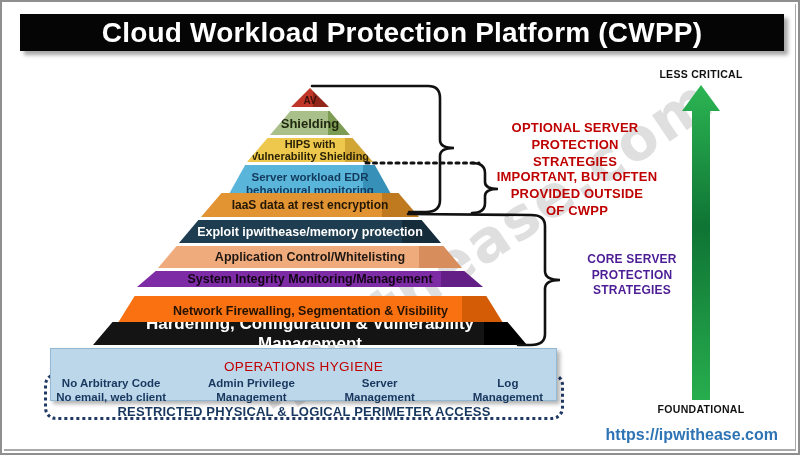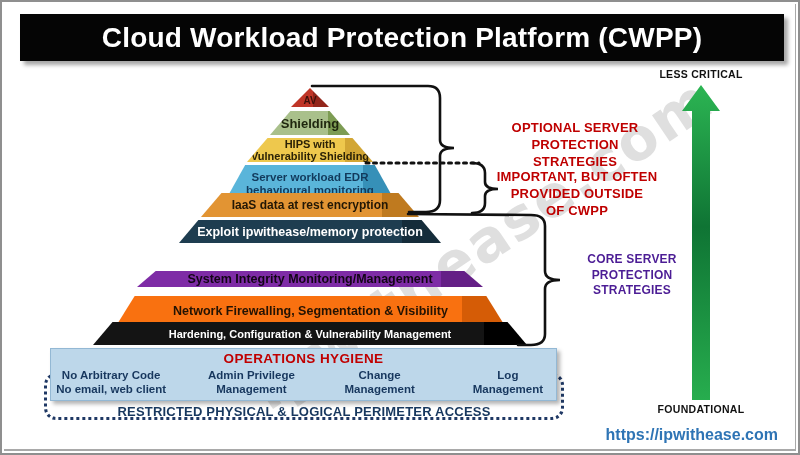--- a/index.html
+++ b/index.html
@@ -1,20 +1,20 @@
 <!DOCTYPE html>
 <html><head>
 <meta charset="utf-8">
 <style>
   html,body{margin:0;padding:0;background:#e8e8e8;font-family:"Liberation Sans",sans-serif;}
   .canvas{position:relative;width:800px;height:455px;background:#ffffff;overflow:hidden;
           border:2px solid #8f8f8f;box-sizing:border-box;
           box-shadow:inset 0 0 0 2px #ffffff, inset -3px -4px 0 #a9a9a9;}
   
-  .titlebar{position:absolute;left:18px;top:12px;width:764px;height:47px;background:#050505;
+  .titlebar{position:absolute;left:18px;top:12px;width:764px;height:37px;background:#050505;
             display:flex;align-items:center;justify-content:center;
             box-shadow:4px 4px 4px rgba(0,0,0,.35);}
   .titlebar h1{margin:0;color:#ffffff;font-size:28px;font-weight:bold;letter-spacing:.2px;}
   
   .watermark{position:absolute;left:480px;top:242px;width:660px;text-align:center;
              transform:translate(-50%,-50%) rotate(-34deg);
              font-size:58px;font-weight:bold;color:rgba(110,110,110,.22);
              font-family:"DejaVu Sans",sans-serif;letter-spacing:2px;z-index:1;pointer-events:none;}
   
   .layer{position:absolute;display:flex;align-items:center;justify-content:center;
@@ -24,21 +24,21 @@
   .l0{left:289px;top:86px;width:38px;height:19px;clip-path:polygon(50% 0,100% 100%,0 100%);
       font-size:10px;align-items:flex-end;padding-bottom:1px;box-sizing:border-box;--bs:58%;}
   .l1{left:268px;top:109px;width:80px;height:24px;clip-path:polygon(25.5% 0,74.5% 0,100% 100%,0 100%);font-size:13px;--bs:72%;}
   .l2{left:245px;top:136px;width:126px;height:24px;clip-path:polygon(16.3% 0,83.7% 0,100% 100%,0 100%);font-size:11px;line-height:1.1;--bs:78%;}
   .l3{left:222px;top:163px;width:172px;height:38px;clip-path:polygon(12.3% 0,87.7% 0,100% 100%,0 100%);font-size:11.5px;line-height:1.1;--bs:81%;}
   .l4{left:199px;top:191px;width:218px;height:24px;clip-path:polygon(9.4% 0,90.6% 0,100% 100%,0 100%);font-size:12px;--bs:83%;}
   .l5{left:177px;top:218px;width:262px;height:23px;clip-path:polygon(7.4% 0,92.6% 0,100% 100%,0 100%);font-size:12.5px;--bs:85%;}
   .l6{left:156px;top:244px;width:304px;height:22px;clip-path:polygon(6.1% 0,93.9% 0,100% 100%,0 100%);font-size:12.5px;--bs:86%;}
   .l7{left:135px;top:269px;width:346px;height:16px;clip-path:polygon(5.4% 0,94.6% 0,100% 100%,0 100%);font-size:12.5px;--bs:88%;}
   .l8{left:114px;top:294px;width:389px;height:30px;clip-path:polygon(4.8% 0,95.2% 0,100% 100%,0 100%);font-size:12.5px;--bs:89%;}
-  .l9{left:91px;top:320px;width:434px;height:23px;clip-path:polygon(4.5% 0,95.5% 0,100% 100%,0 100%);font-size:11px;--bs:90%;}
+  .l9{left:91px;top:320px;width:434px;height:23px;clip-path:polygon(4.5% 0,95.5% 0,100% 100%,0 100%);font-size:17px;--bs:90%;}
   
   .overlay{position:absolute;left:0;top:0;z-index:3;pointer-events:none;}
   
   .anno{position:absolute;z-index:4;color:#bf0000;font-weight:bold;font-size:13px;
         text-align:center;white-space:pre-line;line-height:1.3;letter-spacing:.2px;}
   .anno-optional{left:488px;top:118px;width:170px;}
   .anno-important{left:494px;top:167px;width:162px;}
   .anno-core{left:572px;top:250px;width:116px;font-size:12px;}
   
   .axis-label{position:absolute;z-index:4;width:120px;text-align:center;color:#111;
@@ -47,22 +47,22 @@
   .axis-bottom{left:639px;top:401px;}
   
   .perimeter{position:absolute;left:42px;top:371px;width:520px;height:47px;z-index:2;
              border:3px dotted #1f3864;border-radius:12px;box-sizing:border-box;}
   .perimeter-label{position:absolute;left:42px;top:402px;width:520px;z-index:4;
                    text-align:center;color:#17375e;font-weight:bold;font-size:13px;letter-spacing:.2px;}
   
   .hygiene{position:absolute;left:48px;top:346px;width:507px;height:53px;z-index:3;
            background:#bdd7ea;border:1px solid #93b8d4;box-sizing:border-box;
            box-shadow:3px 3px 4px rgba(0,0,0,.3);}
-  .hygiene-title{text-align:center;color:#c00000;font-weight:bold;font-size:13.5px;
-                 letter-spacing:.4px;margin-top:2px;}
+  .hygiene-title{text-align:center;color:#c00000;font-weight:normal;font-size:13.5px;
+                 letter-spacing:.4px;margin-top:10px;}
   .hygiene-cols{display:flex;margin-top:3px;gap:32px;}
   .hygiene-col{flex:1;text-align:center;color:#17375e;font-weight:bold;font-size:11.5px;line-height:1.2;}
   .hygiene-col:first-child{flex:1.25;}
   
   .site-link{position:absolute;right:20px;top:424px;z-index:4;color:#2e74b5;
              font-weight:bold;font-size:16px;text-decoration:none;}
 </style>
 </head>
 <body>
 
@@ -75,20 +75,21 @@
   <div class="watermark">ipwithease.com</div>
 
   <div class="layer l0" style="--c1: #bf3527; --c2: #93261b; color: rgb(61, 16, 10);">AV</div>
   <div class="layer l1" style="--c1: #a9c08b; --c2: #7d9c53; color: rgb(31, 38, 14);">Shielding</div>
   <div class="layer l2" style="--c1: #eec84d; --c2: #d2a634; color: rgb(43, 34, 6);">HIPS with
 Vulnerability Shielding</div>
   <div class="layer l3" style="--c1: #5ab5da; --c2: #3690b8; color: rgb(18, 58, 92);">Server workload EDR
 behavioural monitoring</div>
   <div class="layer l4" style="--c1: #e29433; --c2: #bf7a1f; color: rgb(34, 23, 5);">IaaS data at rest encryption</div>
   <div class="layer l5" style="--c1: #1e3d50; --c2: #152c3a; color: rgb(255, 255, 255);">Exploit ipwithease/memory protection</div>
+  <div class="layer l6" style="--c1: #f0ab7d; --c2: #d88e5c; color: rgb(31, 24, 18);">Application Control/Whitelisting</div>
   <div class="layer l7" style="--c1: #7e2ca6; --c2: #641f86; color: rgb(18, 5, 22);">System Integrity Monitoring/Management</div>
   <div class="layer l8" style="--c1: #f97110; --c2: #d55c06; color: rgb(36, 19, 3);">Network Firewalling, Segmentation &amp; Visibility</div>
   <div class="layer l9" style="--c1: #141414; --c2: #000000; color: rgb(255, 255, 255);">Hardening, Configuration &amp; Vulnerability Management</div>
 
   <svg class="overlay" width="800" height="455">
     <g fill="none" stroke="#111111" stroke-width="2.6" stroke-linecap="round">
       <path d="M310,84 L426,84 Q438,84 438,96 L438,138 Q438,146 452,146 Q438,146 438,154 L438,198 Q438,210 424,210 L407,210"></path>
       <path stroke-width="3" stroke-dasharray="3 4.5" d="M364,161 L477,161"></path>
       <path d="M470,161 Q483,161 483,171 L483,180 Q483,187 496,187 Q483,187 483,194 L483,201 Q483,211 470,211"></path>
       <path d="M406,212 L529,213 Q543,213 543,224 L543,269 Q543,278 558,278 Q543,278 543,287 L543,332 Q543,343 529,343 L516,343"></path>
@@ -126,21 +127,21 @@
     <div class="hygiene-cols">
       <div class="hygiene-col">
         <div>No Arbitrary Code</div>
         <div>No email, web client</div>
       </div>
       <div class="hygiene-col">
         <div>Admin Privilege</div>
         <div>Management</div>
       </div>
       <div class="hygiene-col">
-        <div>Change</div>
+        <div>Server</div>
         <div>Management</div>
       </div>
       <div class="hygiene-col">
         <div>Log</div>
         <div>Management</div>
       </div>
     </div>
   </div>
 
   <a class="site-link" href="#">https://ipwithease.com</a>

